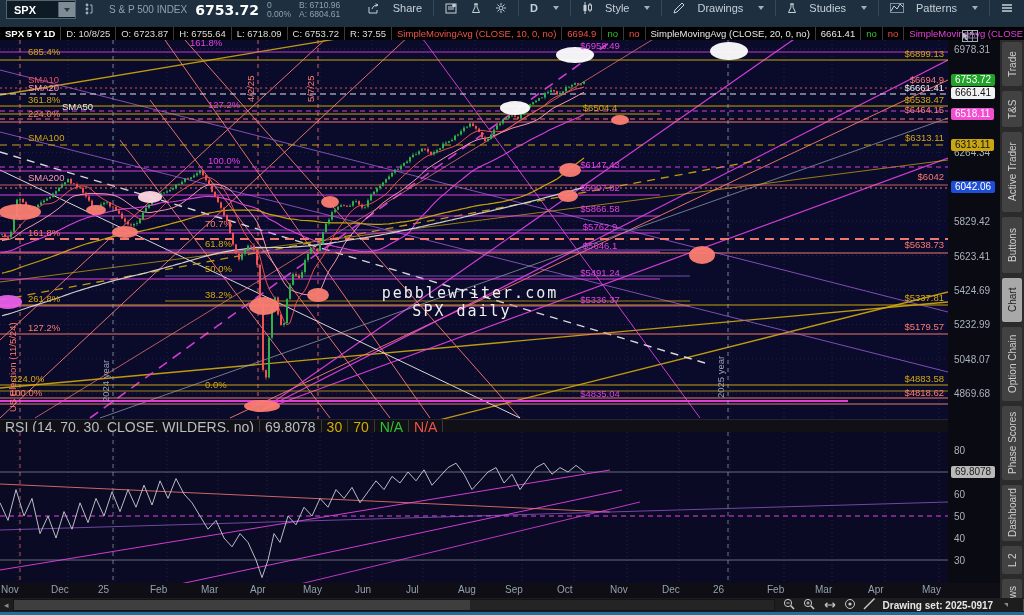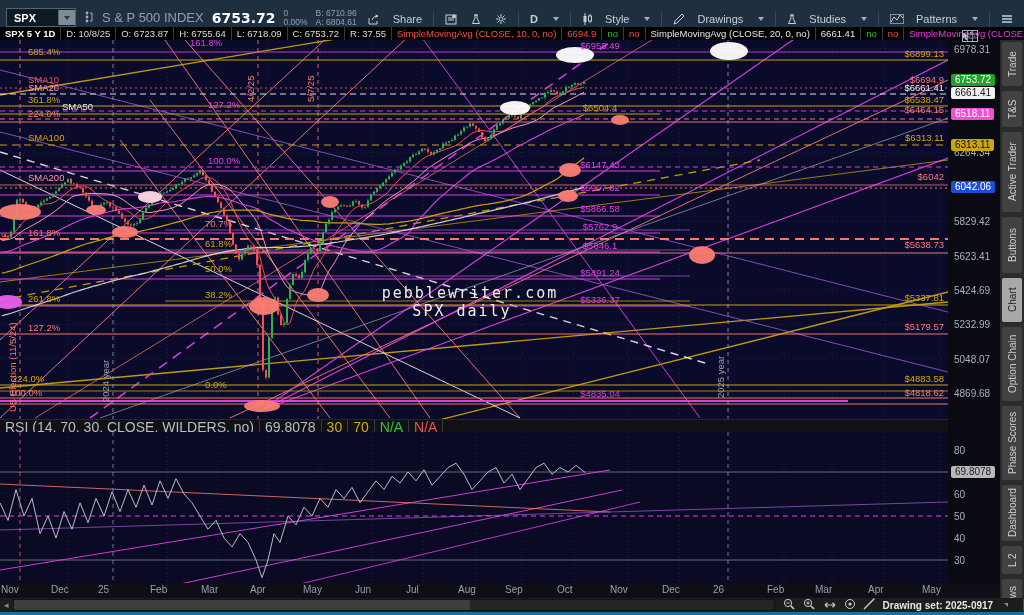--- a/index.html
+++ b/index.html
@@ -1,27 +1,27 @@
 <!DOCTYPE html>
 <html><head>
 <meta charset="utf-8">
 <style>
   html,body{margin:0;padding:0;background:#000;}
   .app{position:relative;width:1024px;height:615px;overflow:hidden;background:#0a0a2a;
        font-family:"Liberation Sans",sans-serif;-webkit-font-smoothing:antialiased;}
   
   .topbar{position:absolute;left:0;top:0;width:1024px;height:27px;background:#1e3040;
-          border-bottom:1px solid #0b1520;display:flex;align-items:flex-end;color:#c6d0d8;font-size:11px;}
+          border-bottom:1px solid #0b1520;display:flex;align-items:flex-start;color:#c6d0d8;font-size:11px;}
   .tb-left{display:flex;align-items:center;gap:8px;padding-left:6px;flex:1;}
   .symbol-box{display:flex;align-items:center;background:#0e1a24;border:1px solid #54646f;height:17px;}
   .symbol-box .sym{color:#fff;font-weight:bold;padding:0 22px 0 7px;font-size:11px;}
   .symbol-box .dd{width:16px;height:15px;background:#7e8c96;display:flex;align-items:center;justify-content:center;border-left:1px solid #54646f;}
   .caret{width:0;height:0;border-left:3.5px solid transparent;border-right:3.5px solid transparent;border-top:4px solid #2a3942;display:inline-block;}
   .caret.lt{border-top-color:#9fb0bc;margin-left:3px;}
-  .idx-name{color:#8fa1ad;font-size:13px;}
+  .idx-name{color:#8fa1ad;font-size:10px;margin-left:7px;}
   .last{color:#fff;font-size:14px;font-weight:bold;font-family:"DejaVu Sans",sans-serif;}
   .stack{display:flex;flex-direction:column;line-height:9px;font-size:8.5px;color:#8fa1ad;}
   .tb-right{display:flex;align-items:center;gap:4px;padding-right:6px;}
   .tb-btn{display:flex;align-items:center;gap:12px;padding:2px 5px;cursor:default;color:#c6d0d8;white-space:nowrap;}
   .tb-sep{width:1px;height:16px;background:#35495c;margin:0 2px;}
   .ic{display:inline-block;vertical-align:middle;}
   
   .datarow{position:absolute;left:0;top:27px;width:1024px;height:13px;background:#000000;display:flex;
            align-items:stretch;font-size:9.5px;color:#dcdcdc;overflow:hidden;border-bottom:1px solid #000;}
   .dcell{display:flex;align-items:center;padding:0 5px;border-right:1px solid #3a3a3a;white-space:nowrap;}

